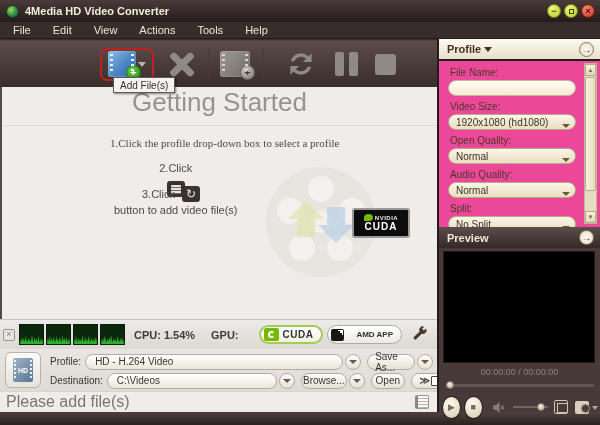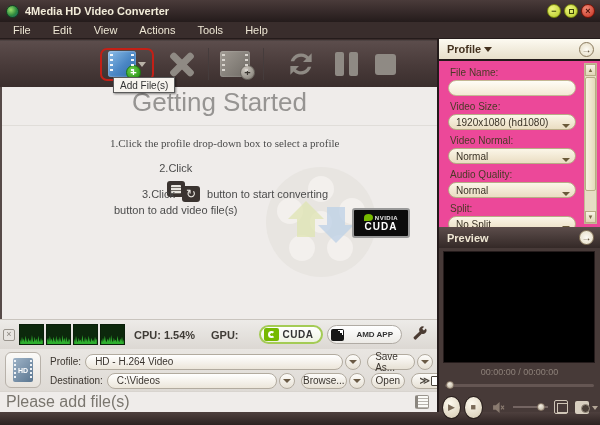--- a/index.html
+++ b/index.html
@@ -277,21 +277,20 @@
       <span class="mini-icon">
           <span class="mini-film"></span>
         </span>
       <span>button to add video file(s)</span>
     </div>
     <div class="step s3">
       <span>3.Click</span>
       <span class="mini-icon">
           <span>↻</span>
         </span>
-      <span>button to start converting</span>
     </div>
     <div class="cuda-badge">
       <div class="row1">
         <span class="nv-eye"></span>
         <span class="brand">NVIDIA</span>
       </div>
       <div class="cuda">CUDA</div>
     </div>
   </div>
 
@@ -393,21 +392,21 @@
 
     <div class="p-body">
       <div class="fields">
         <div class="plabel first">File Name:</div>
         <div class="pinput"></div>
         <div class="plabel">Video Size:</div>
         <div class="pcombo">
           <span>1920x1080 (hd1080)</span>
             <span class="flat-caret"></span>
         </div>
-        <div class="plabel">Video Normal:</div>
+        <div class="plabel">Open Quality:</div>
         <div class="pcombo">
           <span>Normal</span>
             <span class="flat-caret"></span>
         </div>
         <div class="plabel">Audio Quality:</div>
         <div class="pcombo">
           <span>Normal</span>
             <span class="flat-caret"></span>
         </div>
         <div class="plabel">Split:</div>

